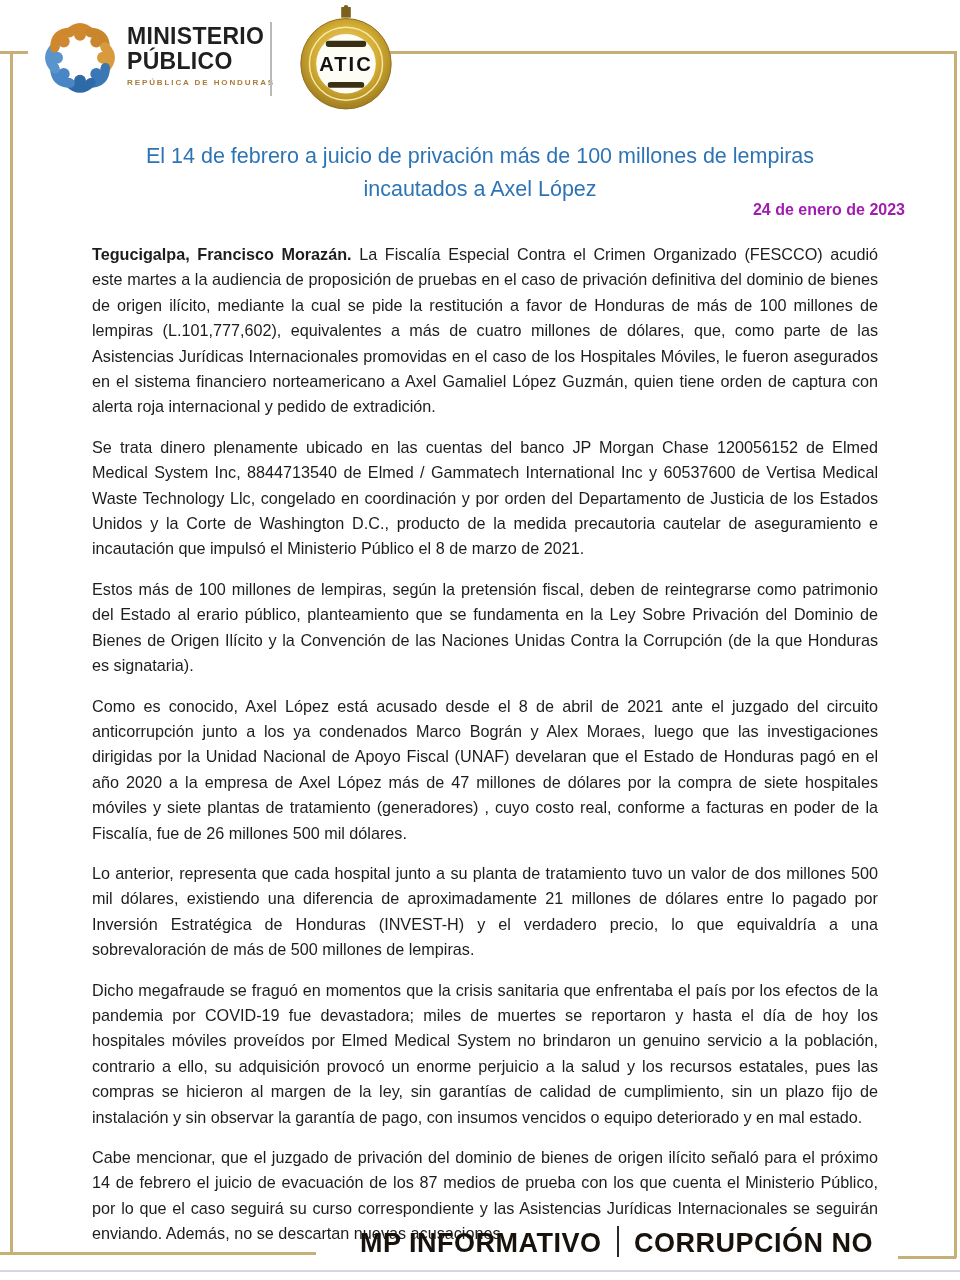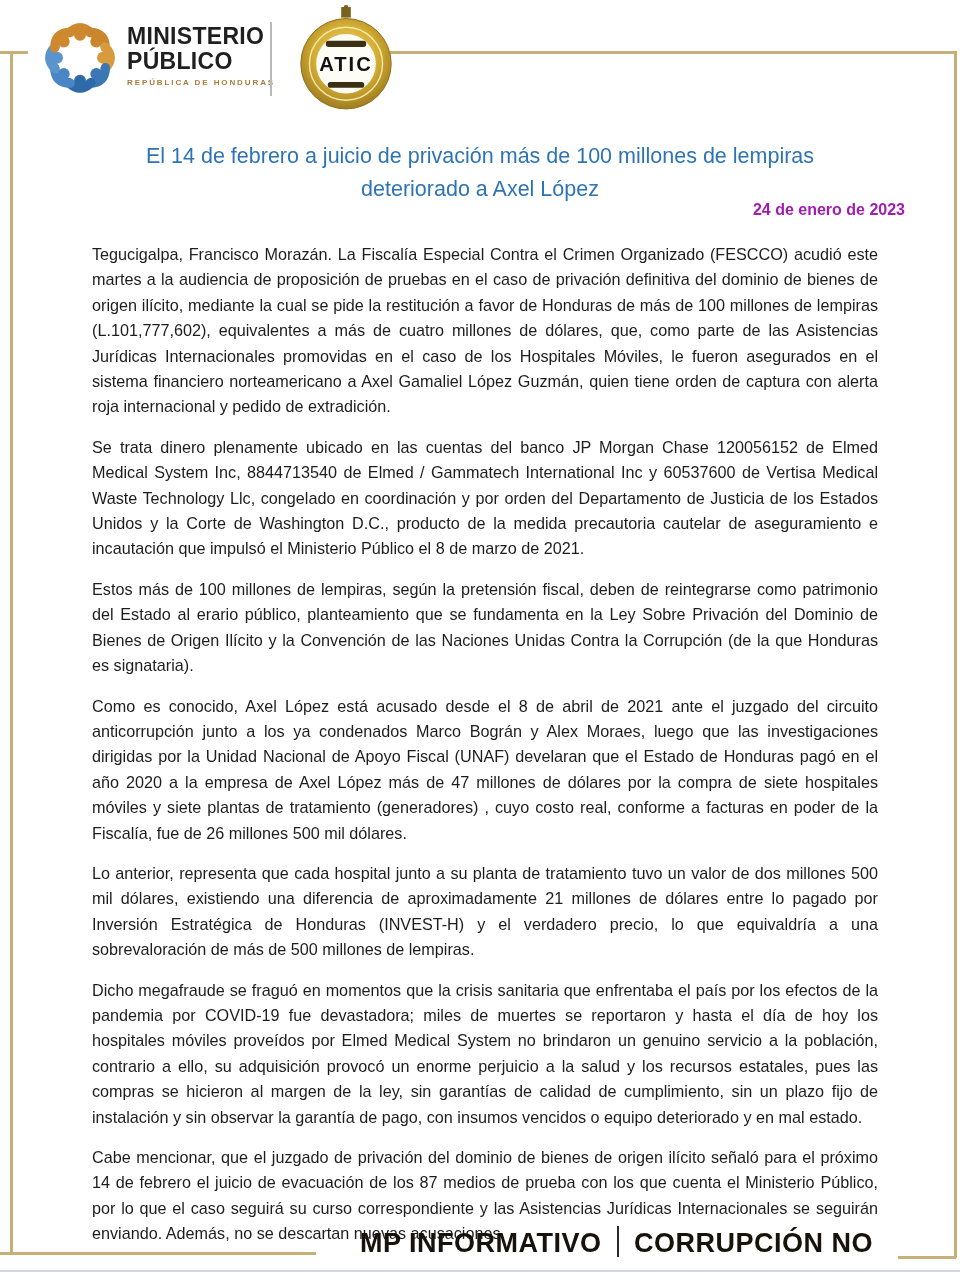--- a/index.html
+++ b/index.html
@@ -40,21 +40,21 @@
     font-size:16px;font-weight:700;color:#a21caf;
   }
 
   
   .body-text{
     position:absolute;left:92px;top:242px;width:786px;
     font-size:16.2px;line-height:25.4px;color:#1d1d1d;
     text-align:justify;
   }
   .body-text p{margin:0 0 15px 0;}
-  .body-text .lead{font-weight:400;}
+  .body-text .lead{font-weight:700;}
 
   
   .footer-text{
     position:absolute;left:360px;top:1226px;
     font-size:27px;font-weight:700;color:#17120c;
     letter-spacing:.5px;white-space:nowrap;
   }
   .footer-bar{
     display:inline-block;width:2.5px;height:31px;background:#2a2a2a;
     margin:0 15px;vertical-align:-5px;
@@ -145,21 +145,21 @@
     <circle cx="52" cy="62" r="31" fill="#FDFDF6"></circle>
 
     <rect x="31" y="38" width="42" height="6.5" rx="3" fill="#3B3013"></rect>
     <rect x="33" y="81" width="38" height="6" rx="3" fill="#3B3013"></rect>
 
     <text x="52" y="70" text-anchor="middle" font-family="Liberation Sans, sans-serif" font-size="21" font-weight="bold" letter-spacing="2" fill="#121212">ATIC</text>
   </svg>
 
   <div class="title">
     <div>El 14 de febrero a juicio de privación más de 100 millones de lempiras</div>
-    <div>deteriorado a Axel López</div>
+    <div>incautados a Axel López</div>
   </div>
   <div class="date">24 de enero de 2023</div>
 
   <div class="body-text">
     <p><strong class="lead">Tegucigalpa, Francisco Morazán.</strong><span> La Fiscalía Especial Contra el Crimen Organizado (FESCCO) acudió este martes a la audiencia de proposición de pruebas en el caso de privación definitiva del dominio de bienes de origen ilícito, mediante la cual se pide la restitución a favor de Honduras de más de 100 millones de lempiras (L.101,777,602), equivalentes a más de cuatro millones de dólares, que, como parte de las Asistencias Jurídicas Internacionales promovidas en el caso de los Hospitales Móviles, le fueron asegurados en el sistema financiero norteamericano a Axel Gamaliel López Guzmán, quien tiene orden de captura con alerta roja internacional y pedido de extradición.</span></p>
     <p><span>Se trata dinero plenamente ubicado en las cuentas del banco JP Morgan Chase 120056152 de Elmed Medical System Inc, 8844713540 de Elmed / Gammatech International Inc y 60537600 de Vertisa Medical Waste Technology Llc, congelado en coordinación y por orden del Departamento de Justicia de los Estados Unidos y la Corte de Washington D.C., producto de la medida precautoria cautelar de aseguramiento e incautación que impulsó el Ministerio Público el 8 de marzo de 2021.</span></p>
     <p><span>Estos más de 100 millones de lempiras, según la pretensión fiscal, deben de reintegrarse como patrimonio del Estado al erario público, planteamiento que se fundamenta en la Ley Sobre Privación del Dominio de Bienes de Origen Ilícito y la Convención de las Naciones Unidas Contra la Corrupción (de la que Honduras es signataria).</span></p>
     <p><span>Como es conocido, Axel López está acusado desde el 8 de abril de 2021 ante el juzgado del circuito anticorrupción junto a los ya condenados Marco Bográn y Alex Moraes, luego que las investigaciones dirigidas por la Unidad Nacional de Apoyo Fiscal (UNAF) develaran que el Estado de Honduras pagó en el año 2020 a la empresa de Axel López más de 47 millones de dólares por la compra de siete hospitales móviles y siete plantas de tratamiento (generadores) , cuyo costo real, conforme a facturas en poder de la Fiscalía, fue de 26 millones 500 mil dólares.</span></p>
     <p><span>Lo anterior, representa que cada hospital junto a su planta de tratamiento tuvo un valor de dos millones 500 mil dólares, existiendo una diferencia de aproximadamente 21 millones de dólares entre lo pagado por Inversión Estratégica de Honduras (INVEST-H) y el verdadero precio, lo que equivaldría a una sobrevaloración de más de 500 millones de lempiras.</span></p>
     <p><span>Dicho megafraude se fraguó en momentos que la crisis sanitaria que enfrentaba el país por los efectos de la pandemia por COVID-19 fue devastadora; miles de muertes se reportaron y hasta el día de hoy los hospitales móviles proveídos por Elmed Medical System no brindaron un genuino servicio a la población, contrario a ello, su adquisición provocó un enorme perjuicio a la salud y los recursos estatales, pues las compras se hicieron al margen de la ley, sin garantías de calidad de cumplimiento, sin un plazo fijo de instalación y sin observar la garantía de pago, con insumos vencidos o equipo deteriorado y en mal estado.</span></p>

